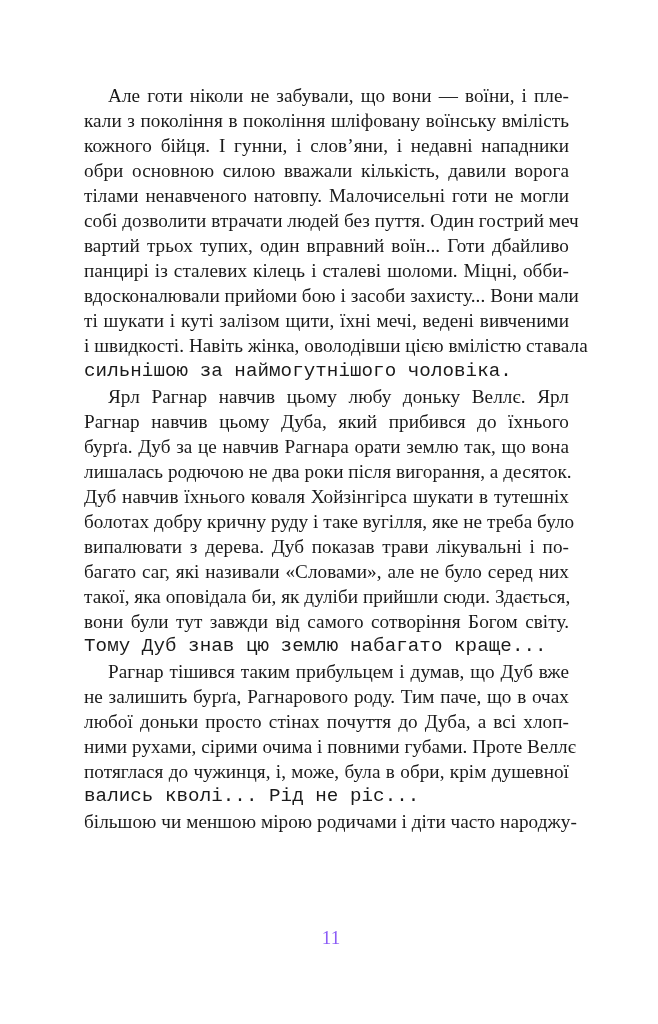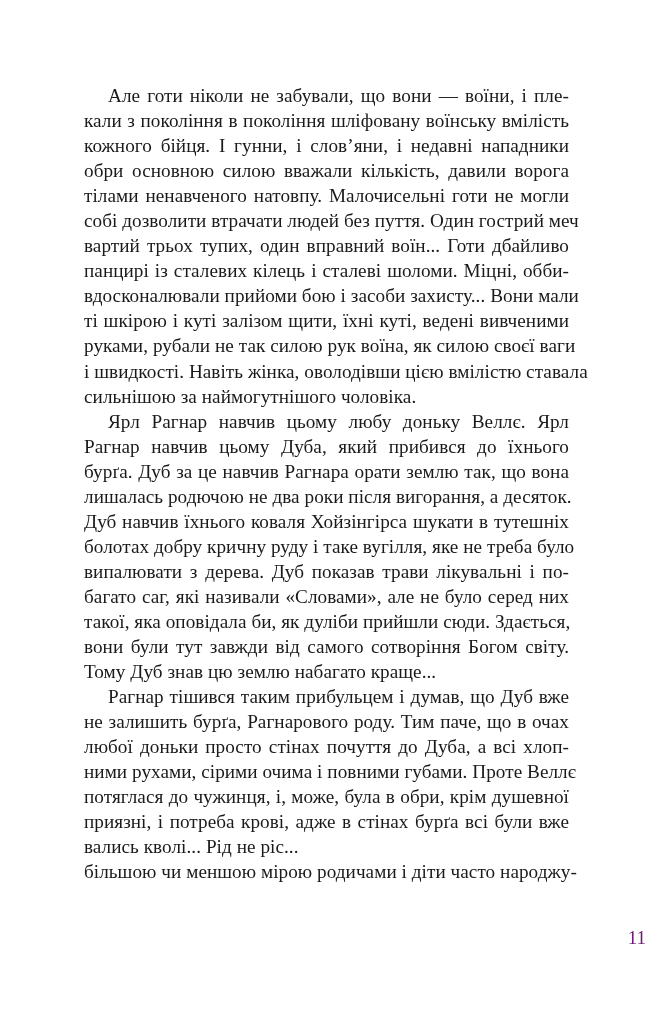--- a/index.html
+++ b/index.html
@@ -37,69 +37,68 @@
       white-space: nowrap;
       text-align: justify;
       text-align-last: justify;
       letter-spacing: 0.05px;
     }
     .line.indent {
       padding-left: 24px;
     }
     .line.last {
       text-align-last: left;
+      font-family: Liberation Mono, monospace;
     }
     .page-number {
       position: absolute;
       top: 926px;
       left: 0;
       width: 630px;
-      text-align: right;
+      text-align: center;
       font-size: 19px;
       line-height: 24px;
-      color: #701a75;
+      color: #8b5cf6;
     }
   </style>
 </head>
 <body>
 
 <div class="page">
   <div class="text-block">
 
     <span class="line indent">Але готи ніколи не забували, що вони — воїни, і пле-</span>
     <span class="line">кали з покоління в покоління шліфовану воїнську вміліcть</span>
     <span class="line">кожного бійця. І гунни, і слов’яни, і недавні нападники</span>
     <span class="line">обри основною силою вважали кількість, давили ворога</span>
     <span class="line">тілами ненавченого натовпу. Малочисельні готи не могли</span>
     <span class="line">собі дозволити втрачати людей без пуття. Один гострий меч</span>
     <span class="line">вартий трьох тупих, один вправний воїн... Готи дбайливо</span>
     <span class="line">панцирі із сталевих кілець і сталеві шоломи. Міцні, обби-</span>
     <span class="line">вдосконалювали прийоми бою і засоби захисту... Вони мали</span>
-    <span class="line">ті шкірою і куті залізом щити, їхні куті, ведені вивченими</span>
-    <span class="line">руками, рубали не так силою рук воїна, як силою своєї ваги</span>
+    <span class="line">ті шукати і куті залізом щити, їхні мечі, ведені вивченими</span>
     <span class="line">і швидкості. Навіть жінка, оволодівши цією вмілістю ставала</span>
     <span class="line last">сильнішою за наймогутнішого чоловіка.</span>
 
     <span class="line indent">Ярл Рагнар навчив цьому любу доньку Веллє. Ярл</span>
     <span class="line">Рагнар навчив цьому Дуба, який прибився до їхнього</span>
     <span class="line">бурґа. Дуб за це навчив Рагнара орати землю так, що вона</span>
     <span class="line">лишалась родючою не два роки після вигорання, а десяток.</span>
     <span class="line">Дуб навчив їхнього коваля Хойзінгірса шукати в тутешніх</span>
     <span class="line">болотах добру кричну руду і таке вугілля, яке не треба було</span>
     <span class="line">випалювати з дерева. Дуб показав трави лікувальні і по-</span>
     <span class="line">багато саг, які називали «Словами», але не було серед них</span>
     <span class="line">такої, яка оповідала би, як дуліби прийшли сюди. Здається,</span>
     <span class="line">вони були тут завжди від самого сотворіння Богом світу.</span>
     <span class="line last">Тому Дуб знав цю землю набагато краще...</span>
 
     <span class="line indent">Рагнар тішився таким прибульцем і думав, що Дуб вже</span>
     <span class="line">не залишить бурґа, Рагнарового роду. Тим паче, що в очах</span>
     <span class="line">любої доньки просто стінах почуття до Дуба, а всі хлоп-</span>
     <span class="line">ними рухами, сірими очима і повними губами. Проте Веллє</span>
     <span class="line">потяглася до чужинця, і, може, була в обри, крім душевної</span>
-    <span class="line">приязні, і потреба крові, адже в стінах бурґа всі були вже</span>
     <span class="line last">вались кволі... Рід не ріс...</span>
     <span class="line">більшою чи меншою мірою родичами і діти часто народжу-</span>
 
   </div>
 
   <div class="page-number">11</div>
 </div>
 
 </body></html>

